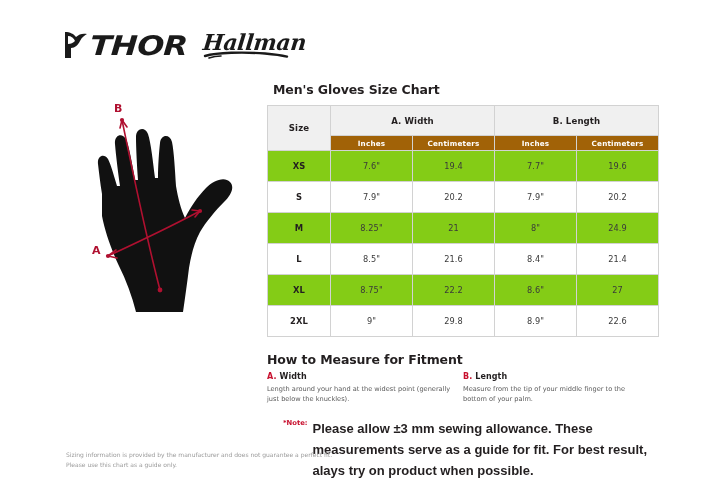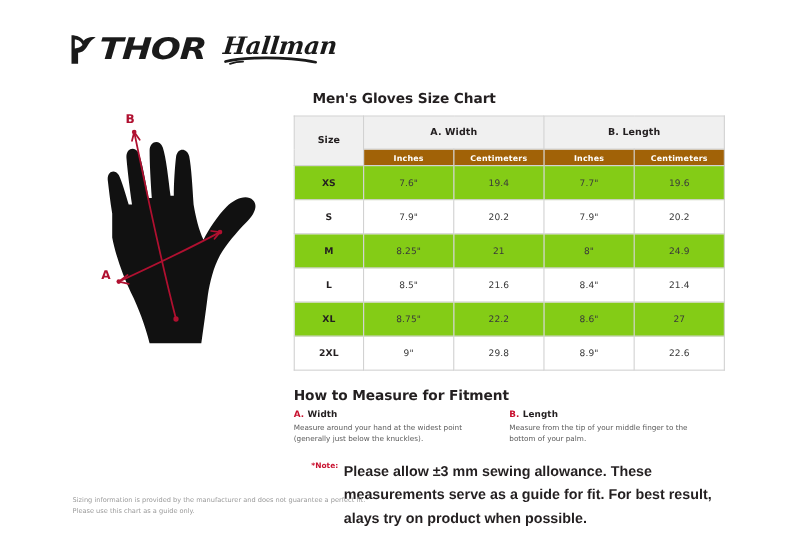--- a/index.html
+++ b/index.html
@@ -70,21 +70,21 @@
     position: absolute;
     left: 72px;
     top: 98px;
     width: 192px;
     height: 218px;
   }
 
   
   .chart-title {
     position: absolute;
-    left: 284px;
+    left: 273px;
     top: 82px;
     font-family: "DejaVu Sans", sans-serif;
     font-weight: bold;
     font-size: 12.5px;
     color: #231f20;
     letter-spacing: -0.1px;
   }
 
   table.size-table {
     position: absolute;
@@ -352,21 +352,21 @@
   </table>
 
   <div class="measure-title">How to Measure for Fitment</div>
 
   <div class="measure-cols">
     <div class="measure-col">
       <div class="measure-head">
         <span class="letter">A.</span>
         <span>Width</span>
       </div>
-      <div class="measure-text">Measure around your hand at the widest point (generally just below the knuckles).</div>
+      <div class="measure-text">Length around your hand at the widest point (generally just below the knuckles).</div>
     </div>
     <div class="measure-col">
       <div class="measure-head">
         <span class="letter">B.</span>
         <span>Length</span>
       </div>
       <div class="measure-text">Measure from the tip of your middle finger to the bottom of your palm.</div>
     </div>
   </div>
 

